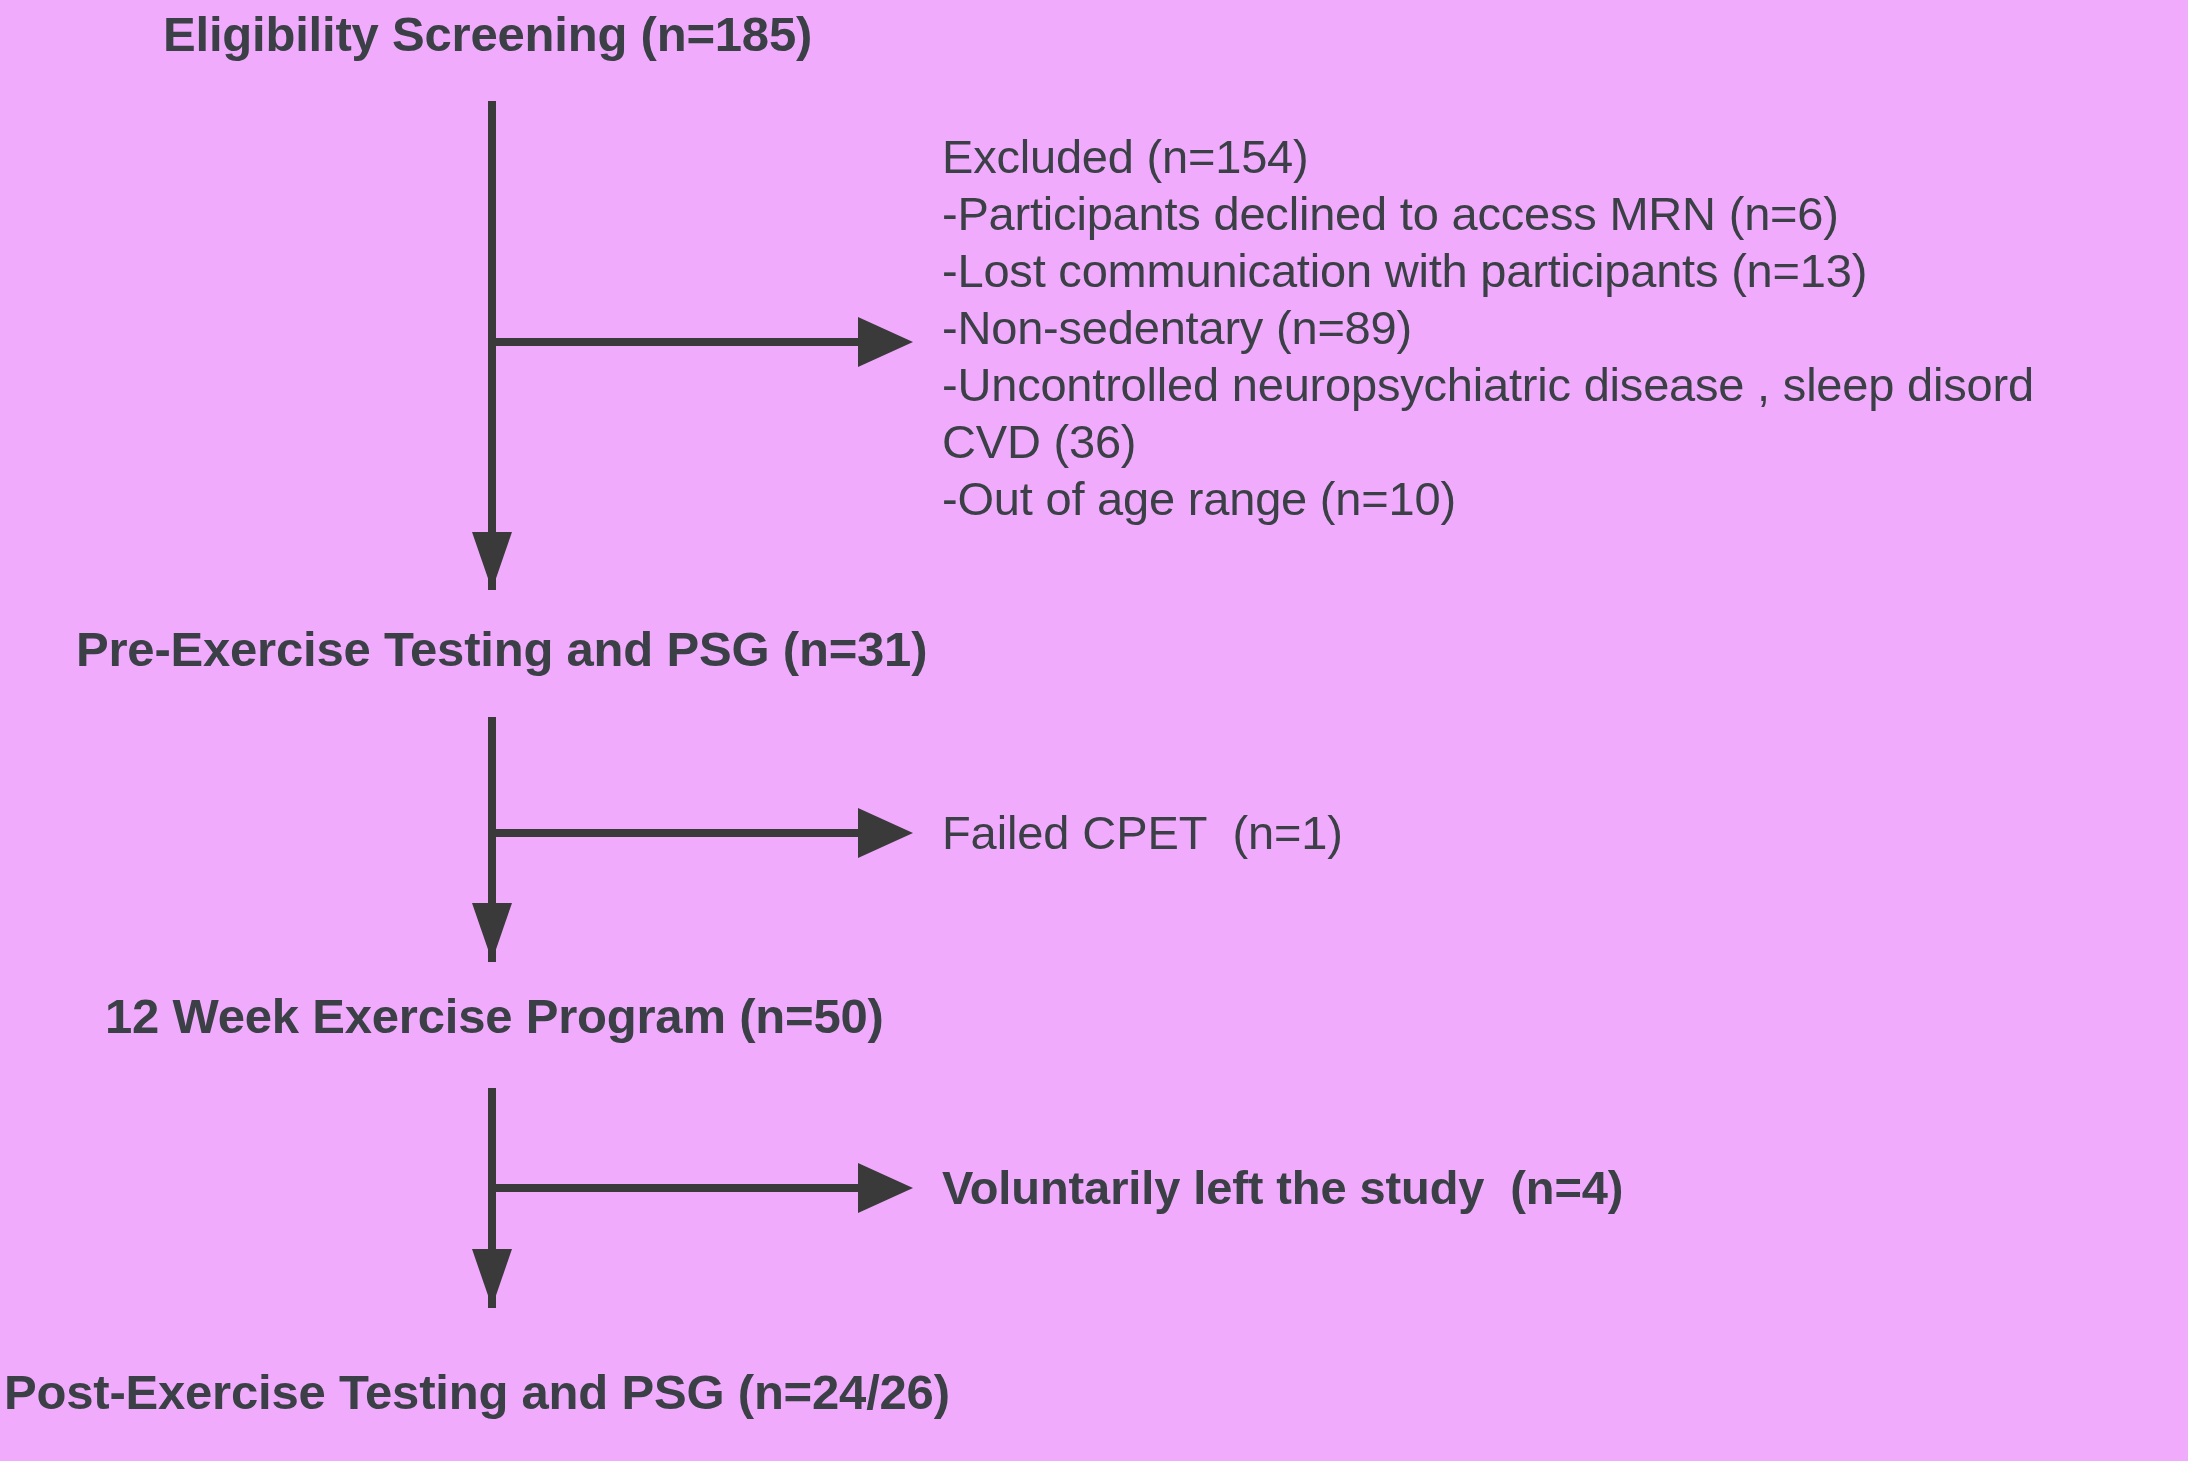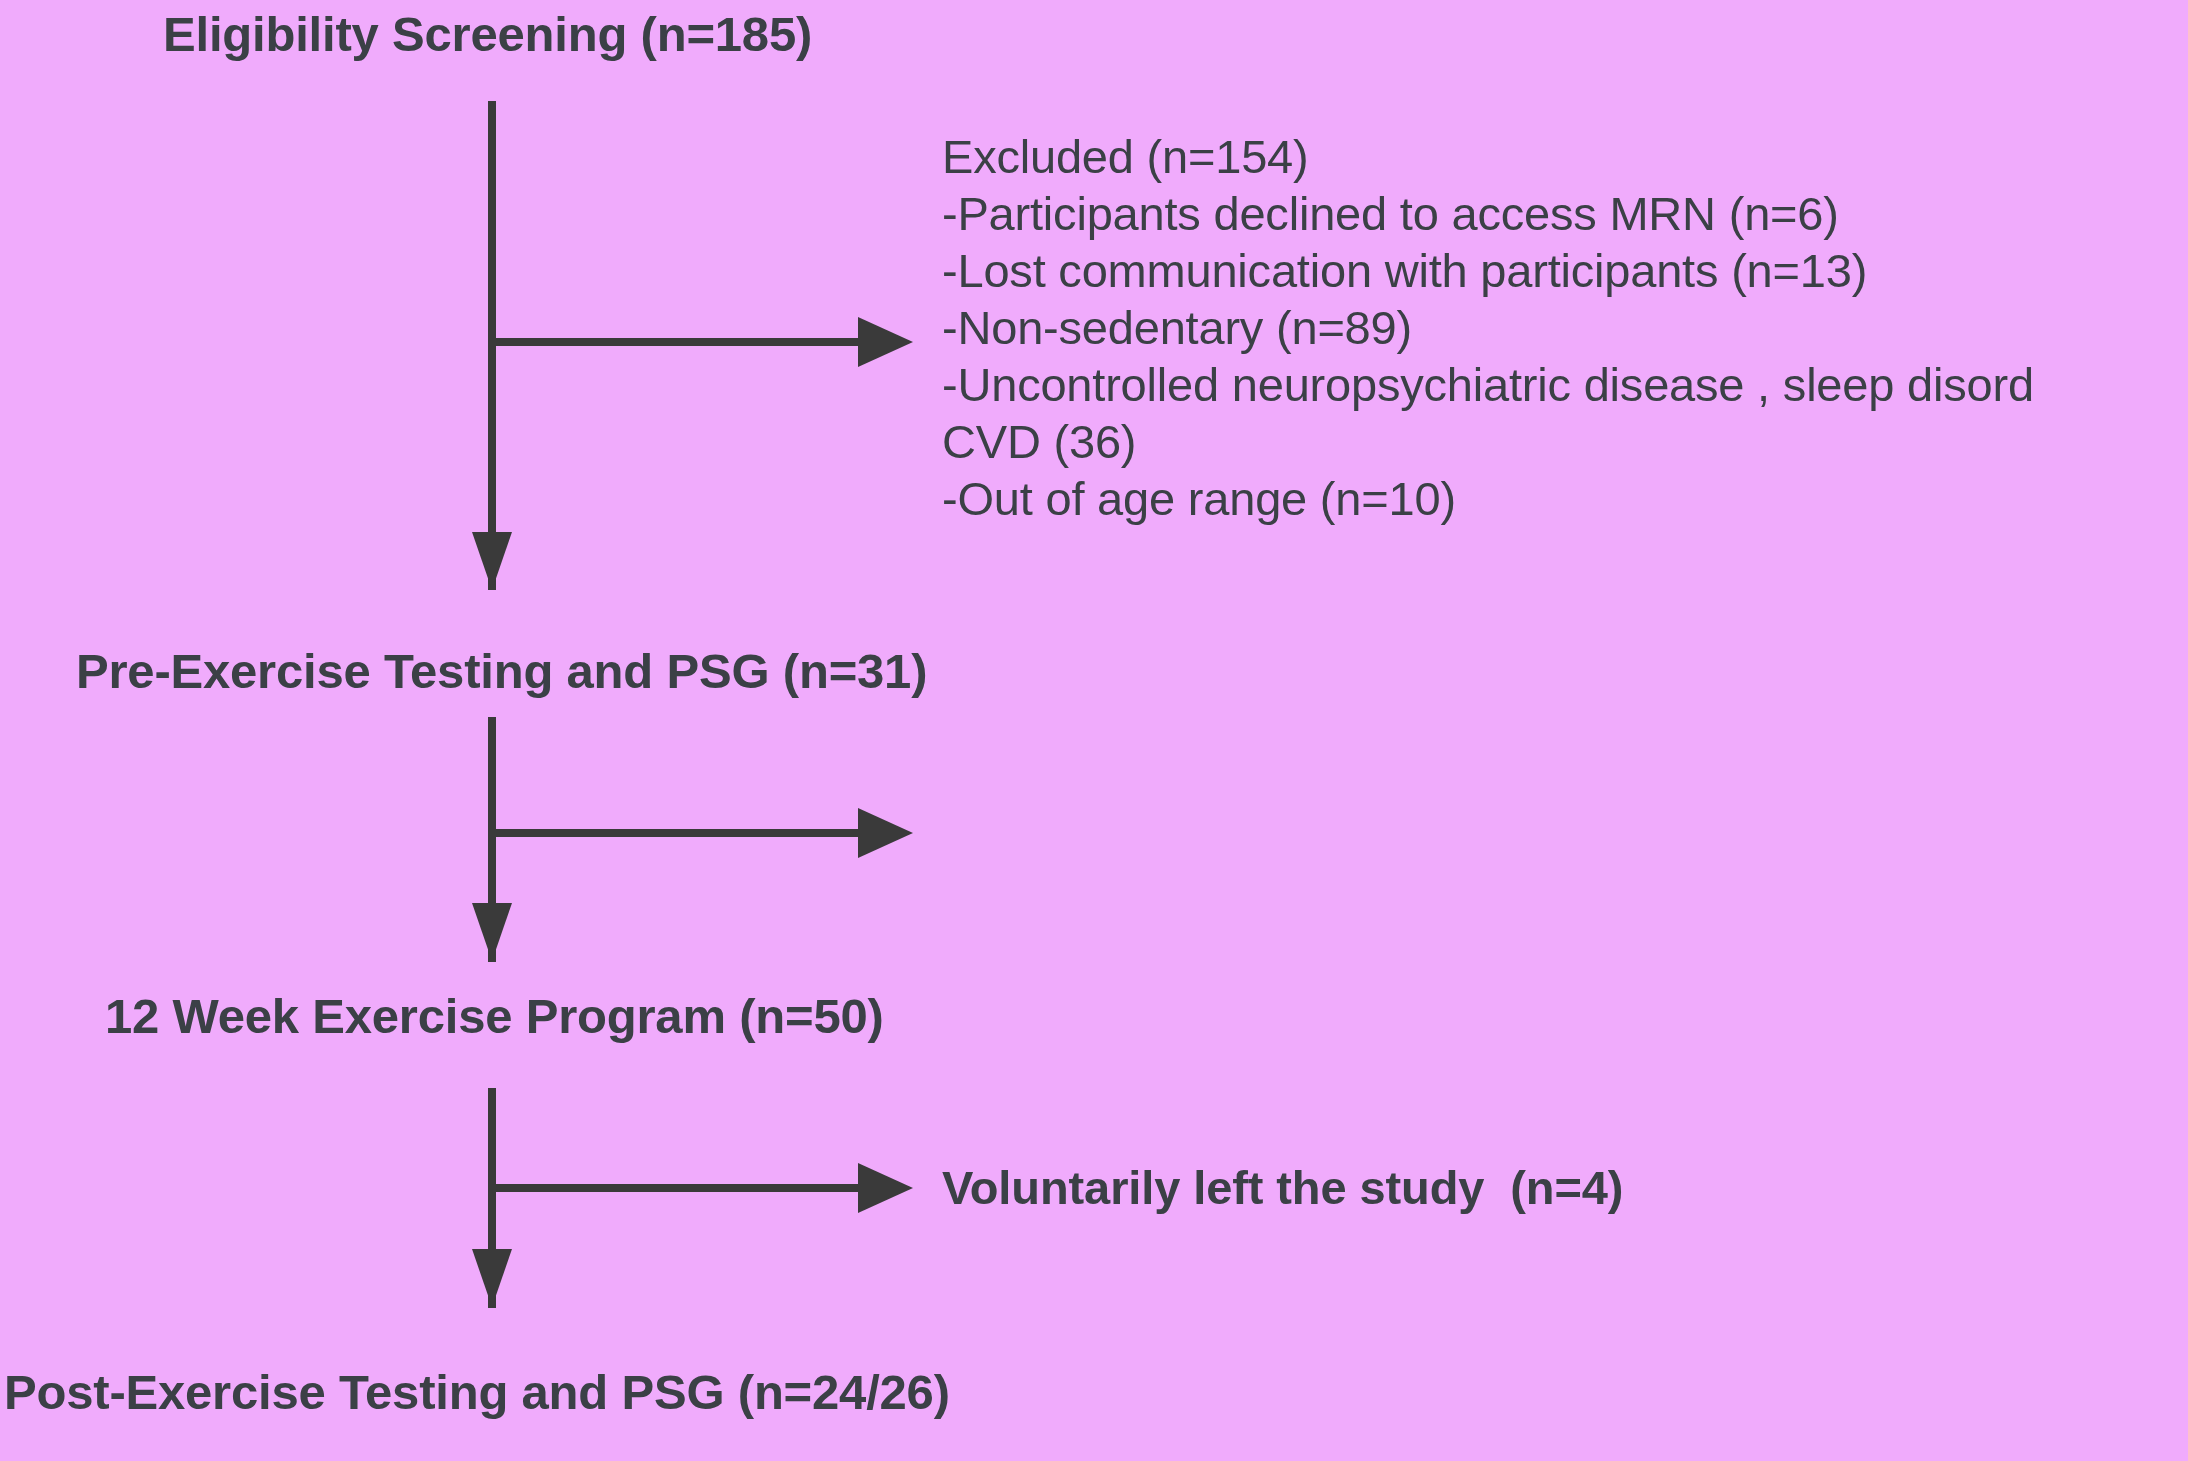--- a/index.html
+++ b/index.html
@@ -96,28 +96,29 @@
   <div class="excl-block">
     <div class="excl-line">Excluded (n=154)</div>
     <div class="excl-line">-Participants declined to access MRN (n=6)</div>
     <div class="excl-line">-Lost communication with participants (n=13)</div>
     <div class="excl-line">-Non-sedentary (n=89)</div>
     <div class="excl-line">-Uncontrolled neuropsychiatric disease , sleep disord</div>
     <div class="excl-line">CVD (36)</div>
     <div class="excl-line">-Out of age range (n=10)</div>
   </div>
 
-  <div class="node-label" style="left:76px; top:625px;margin-top:22px;">Pre-Exercise Testing and PSG (n=31)</div>
+  <div class="node-label" style="left:76px; top:625px;">Pre-Exercise Testing and PSG (n=31)</div>
 
   <div class="vline" style="left:488px; top:717px; height:245px;"></div>
   <div class="arrow-down" style="left:472px; top:903px;"></div>
 
   <div class="hline" style="left:492px; top:829px; width:372px;"></div>
   <div class="arrow-right" style="left:858px; top:808px;"></div>
 
+  <div class="branch-label" style="left:942px; top:809px;">Failed CPET  (n=1)</div>
 
   <div class="node-label" style="left:105px; top:992px;">12 Week Exercise Program (n=50)</div>
 
   <div class="vline" style="left:488px; top:1088px; height:220px;"></div>
   <div class="arrow-down" style="left:472px; top:1249px;"></div>
 
   <div class="hline" style="left:492px; top:1184px; width:372px;"></div>
   <div class="arrow-right" style="left:858px; top:1163px;"></div>
 
   <div class="branch-label" style="left:942px; top:1164px;font-weight:bold;">Voluntarily left the study  (n=4)</div>

